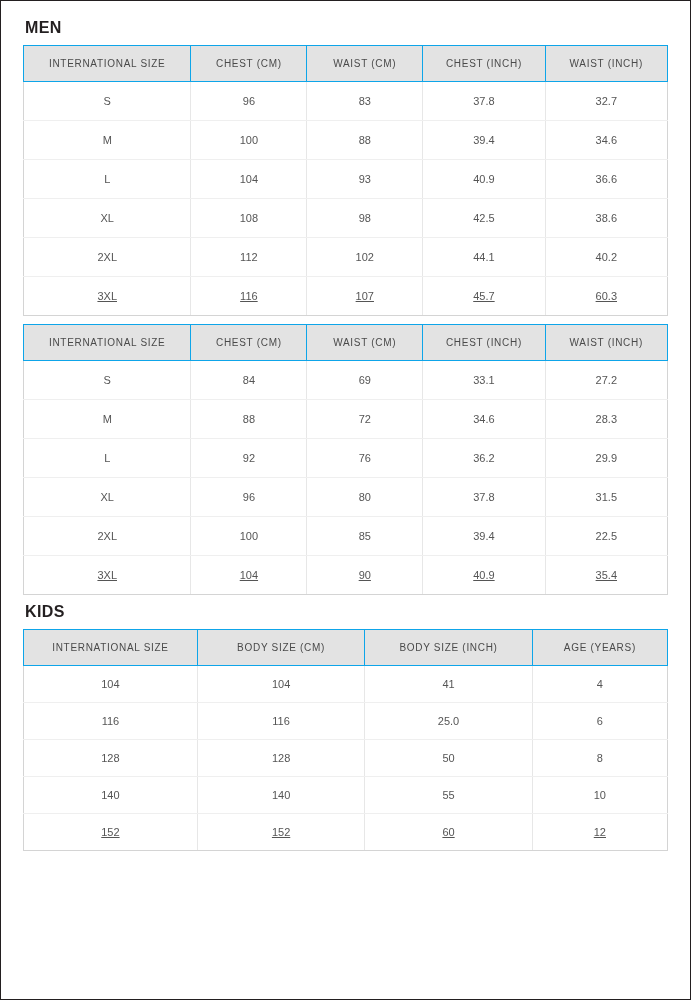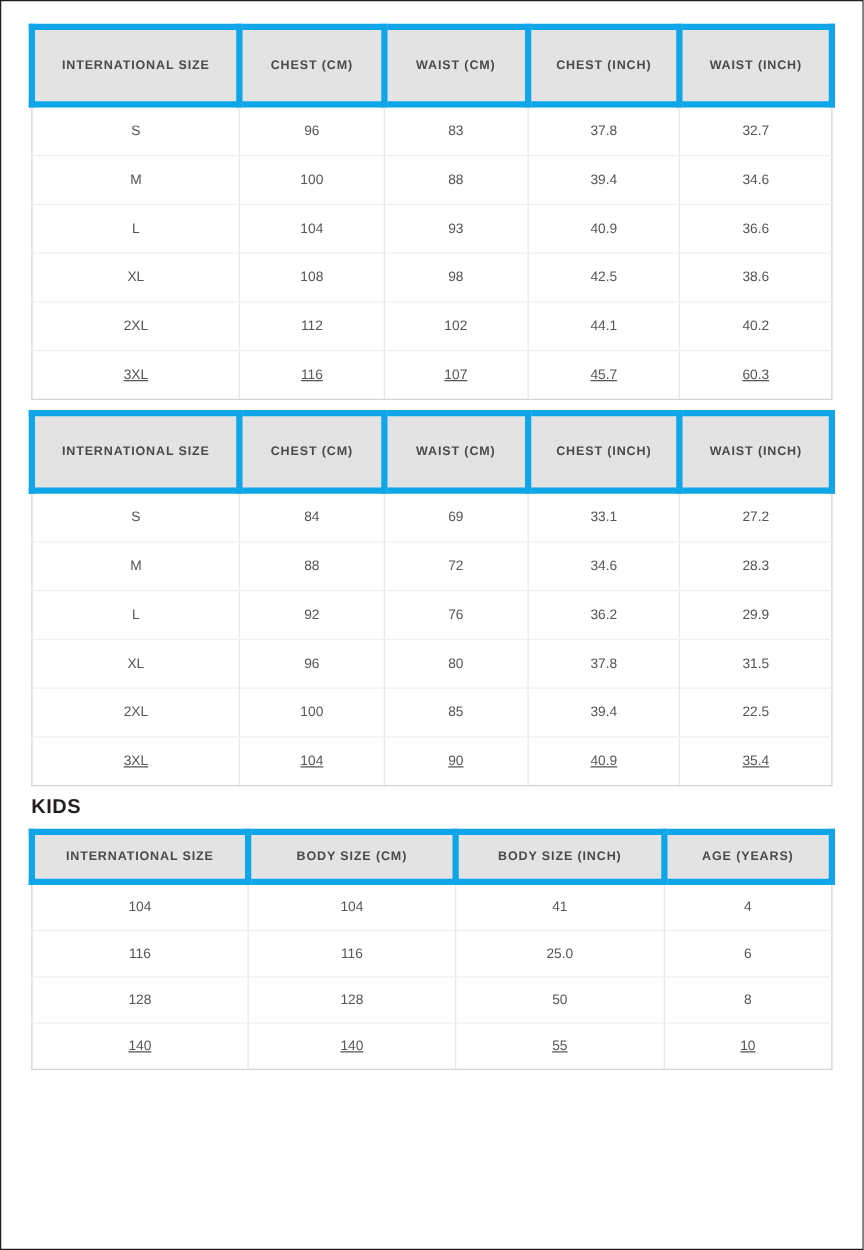--- a/index.html
+++ b/index.html
@@ -35,26 +35,26 @@
   table.size-table {
     width: 100%;
     border-collapse: collapse;
     table-layout: fixed;
     background: #ffffff;
   }
   table.size-table th {
     background: #e3e3e3;
     color: #4a4a4a;
     font-size: 10px;
-    font-weight: bold;
+    font-weight: normal;
     letter-spacing: 0.7px;
     text-transform: uppercase;
-    padding: 23px 4px;
+    padding: 12px 4px;
     text-align: center;
-    border: 5px solid #0ea5e9;
+    border: 1px solid #0ea5e9;
   }
   table.size-table td {
     font-size: 11px;
     color: #555555;
     text-align: center;
     padding: 13px 4px;
     border-left: 1px solid #e7e7e7;
     border-right: 1px solid #e7e7e7;
     border-top: 1px solid #efefef;
     border-bottom: 1px solid #efefef;
@@ -75,20 +75,21 @@
     padding-top: 12px;
     padding-bottom: 12px;
   }
 </style>
 </head>
 <body>
 
 <div class="page">
 
   <div class="section sec-men">
+    <div class="section-title">MEN</div>
     <table class="size-table">
       <colgroup>
         <col style="width:26%">
           <col style="width:18%">
           <col style="width:18%">
           <col style="width:19%">
           <col style="width:19%">
       </colgroup>
       <thead>
         <tr>
@@ -246,17 +247,23 @@
           <td>128</td>
           <td>50</td>
           <td>8</td>
         </tr>
         <tr>
           <td>140</td>
           <td>140</td>
           <td>55</td>
           <td>10</td>
         </tr>
+        <tr>
+          <td>152</td>
+          <td>152</td>
+          <td>60</td>
+          <td>12</td>
+        </tr>
       </tbody>
     </table>
   </div>
 
 </div>
 
 </body></html>

